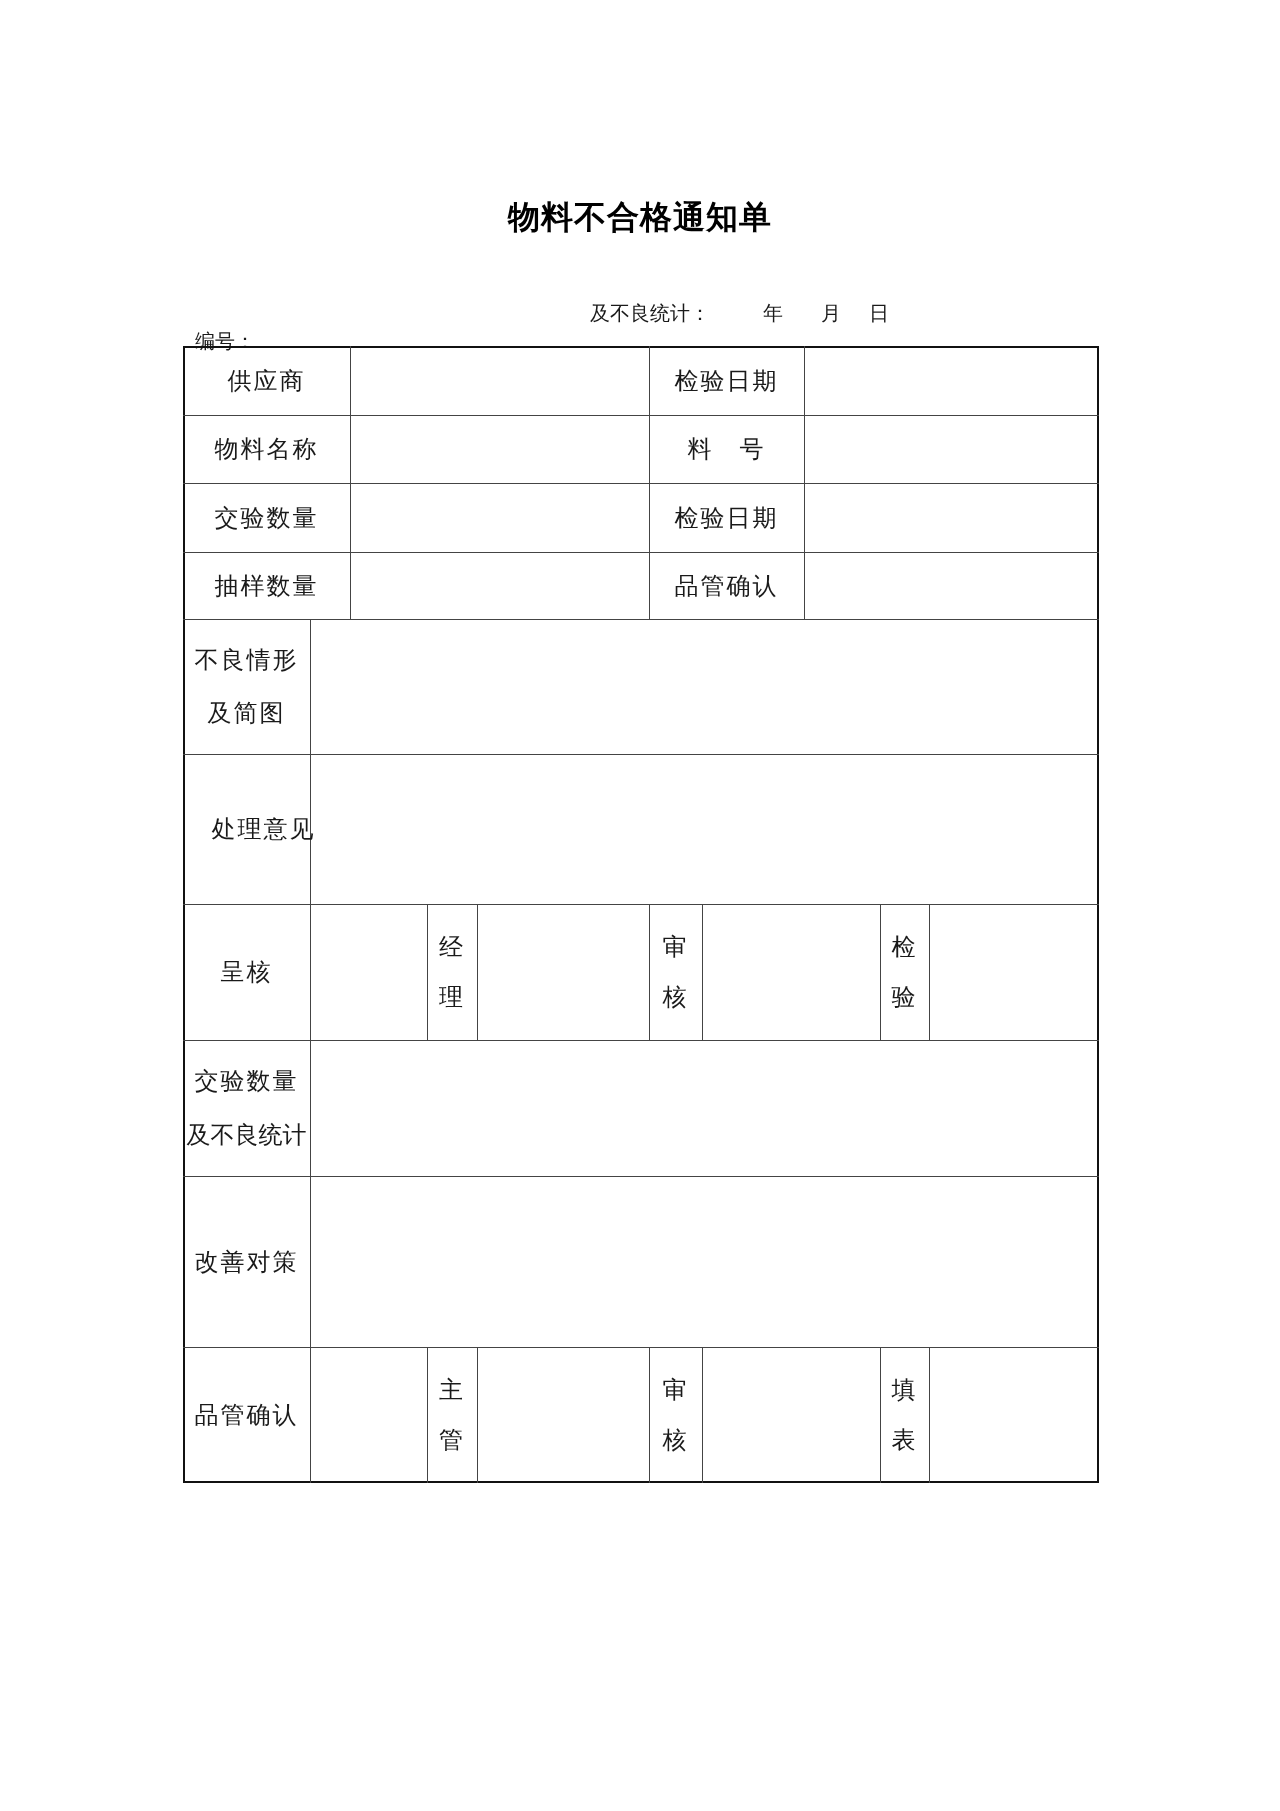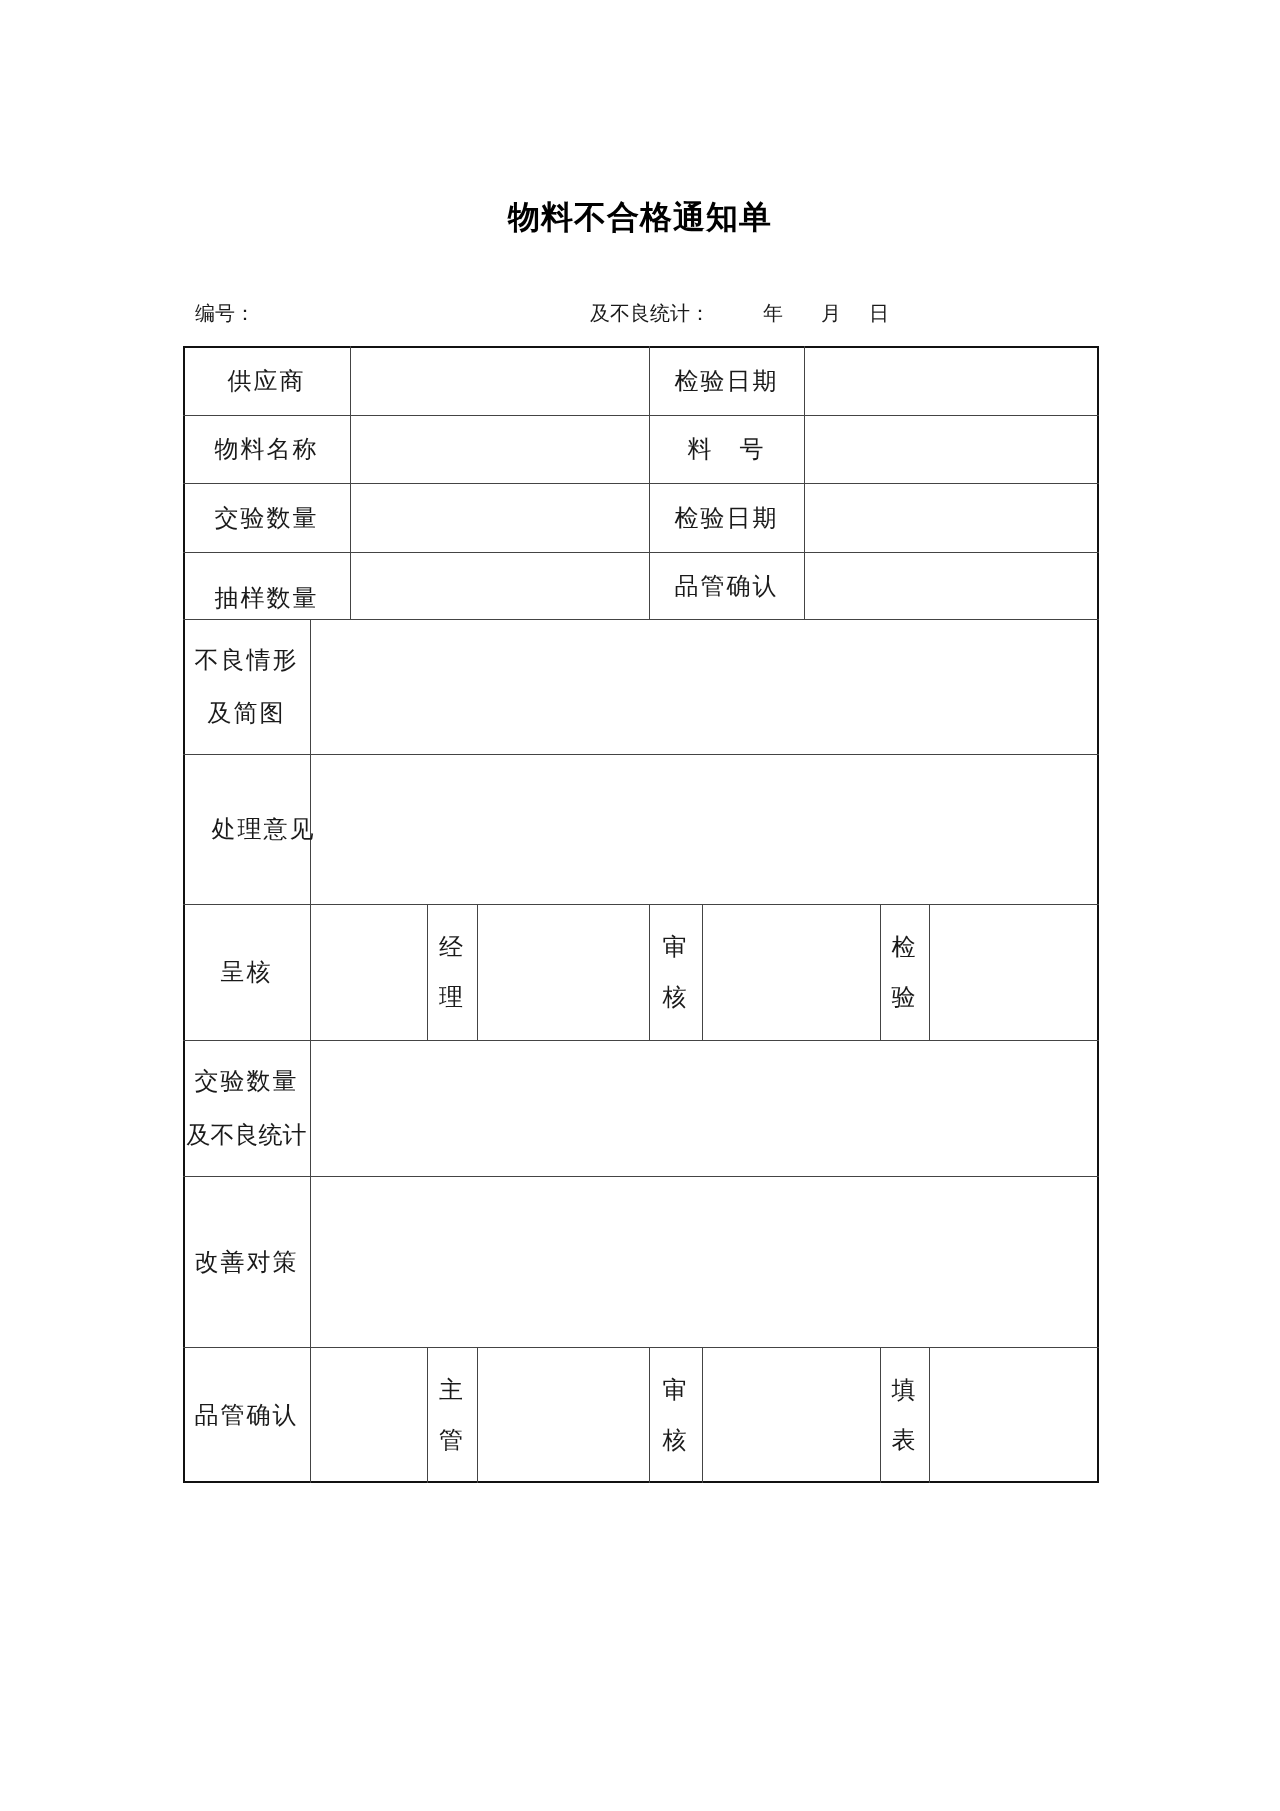--- a/index.html
+++ b/index.html
@@ -16,21 +16,21 @@
   .frame { position: absolute; left: 183px; top: 346px; width: 916px; height: 1137px;
            box-sizing: border-box; border: 2px solid #111; }
   .stack { flex-direction: column; justify-content: space-around; padding: 18px 0; }
   .stack span { display: block; text-align: center; }
 </style>
 </head>
 <body>
 
 <div class="title">物料不合格通知单</div>
 
-<div class="meta" style="left:195px;">编号：</div>
+<div class="meta" style="left:195px;margin-top:28px;">编号：</div>
 <div class="meta" style="left:590px;">及不良统计：</div>
 <div class="meta" style="left:763px;">年</div>
 <div class="meta" style="left:821px;">月</div>
 <div class="meta" style="left:869px;">日</div>
 
 <div class="frame"></div>
 
 <div class="hline" style="left:183px;width:916px;top:415px;"></div>
 <div class="hline" style="left:183px;width:916px;top:483px;"></div>
 <div class="hline" style="left:183px;width:916px;top:552px;"></div>
@@ -69,21 +69,21 @@
 <div class="cell" style="left:183px;top:415px;width:167px;height:68px;">物料名称</div>
 <div class="cell" style="left:350px;top:415px;width:299px;height:68px;"></div>
 <div class="cell" style="left:649px;top:415px;width:155px;height:68px;">料　号</div>
 <div class="cell" style="left:804px;top:415px;width:295px;height:68px;"></div>
 
 <div class="cell" style="left:183px;top:483px;width:167px;height:69px;">交验数量</div>
 <div class="cell" style="left:350px;top:483px;width:299px;height:69px;"></div>
 <div class="cell" style="left:649px;top:483px;width:155px;height:69px;text-align:center;">检验日期</div>
 <div class="cell" style="left:804px;top:483px;width:295px;height:69px;"></div>
 
-<div class="cell" style="left:183px;top:552px;width:167px;height:67px;margin-top:12px;">抽样数量</div>
+<div class="cell" style="left:183px;top:552px;width:167px;height:67px;">抽样数量</div>
 <div class="cell" style="left:350px;top:552px;width:299px;height:67px;"></div>
 <div class="cell" style="left:649px;top:552px;width:155px;height:67px;">品管确认</div>
 <div class="cell" style="left:804px;top:552px;width:295px;height:67px;"></div>
 
 <div class="cell stack" style="left:183px;top:619px;width:127px;height:135px;padding:14px 0;">
   <span>不良情形</span>
   <span>及简图</span>
 </div>
 <div class="cell" style="left:310px;top:619px;width:789px;height:135px;"></div>
 

